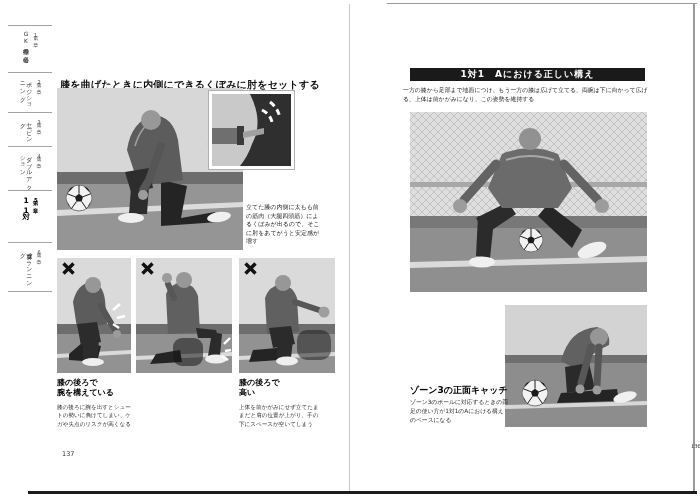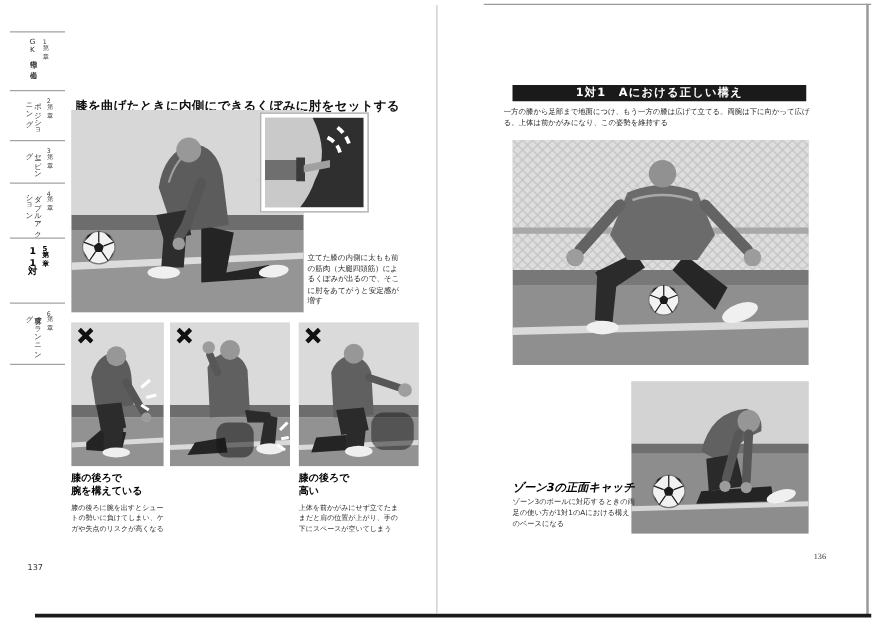--- a/index.html
+++ b/index.html
@@ -20,26 +20,26 @@
   .tab.active .ti{font-weight:700;color:#000;font-size:7.5px;}
   
   .l-title{font-size:10px;font-weight:700;text-align:center;letter-spacing:.2px;color:#111;}
   .photo{overflow:hidden;background:#d8d8d8;}
   .photo svg{display:block;}
   .inset{border:3px solid #fff;outline:1px solid #b0b0b0;box-shadow:0 0 0 1px #e0e0e0;}
   .tri{width:0;height:0;border:8px solid transparent;border-right:13px solid #d2d2d2;}
   .cap{font-size:6px;line-height:1.42;color:#222;}
   .ng-title{font-size:8px;font-weight:700;line-height:1.3;color:#000;white-space:pre-line;}
   .ng-body{font-size:5.6px;line-height:1.55;color:#2a2a2a;margin-top:4px;}
-  .pageno{font-size:6.5px;color:#333;}
+  .pageno{font-size:6.5px;color:#333;margin-left:40px;}
   
   .hbar{background:#1a1a1a;color:#fff;display:flex;align-items:center;justify-content:center;
         gap:10px;font-size:9px;font-weight:700;letter-spacing:1px;}
   .lead{font-size:5.9px;line-height:1.6;color:#222;}
-  .zone-title{font-size:9px;font-weight:700;color:#000;font-style:italic;}
+  .zone-title{font-size:9px;font-weight:700;color:#000;}
   .zone-body{font-size:5.8px;line-height:1.55;color:#2a2a2a;}
   .xmark{position:absolute;left:5px;top:4px;width:13px;height:13px;}
 </style>
 </head>
 <body>
 
 <div class="spread">
 
   <div class="abs edge" style="left:387px;top:3px;width:310px;height:1px;"></div>
   <div class="abs edge" style="left:693px;top:3px;width:2px;height:489px;"></div>

